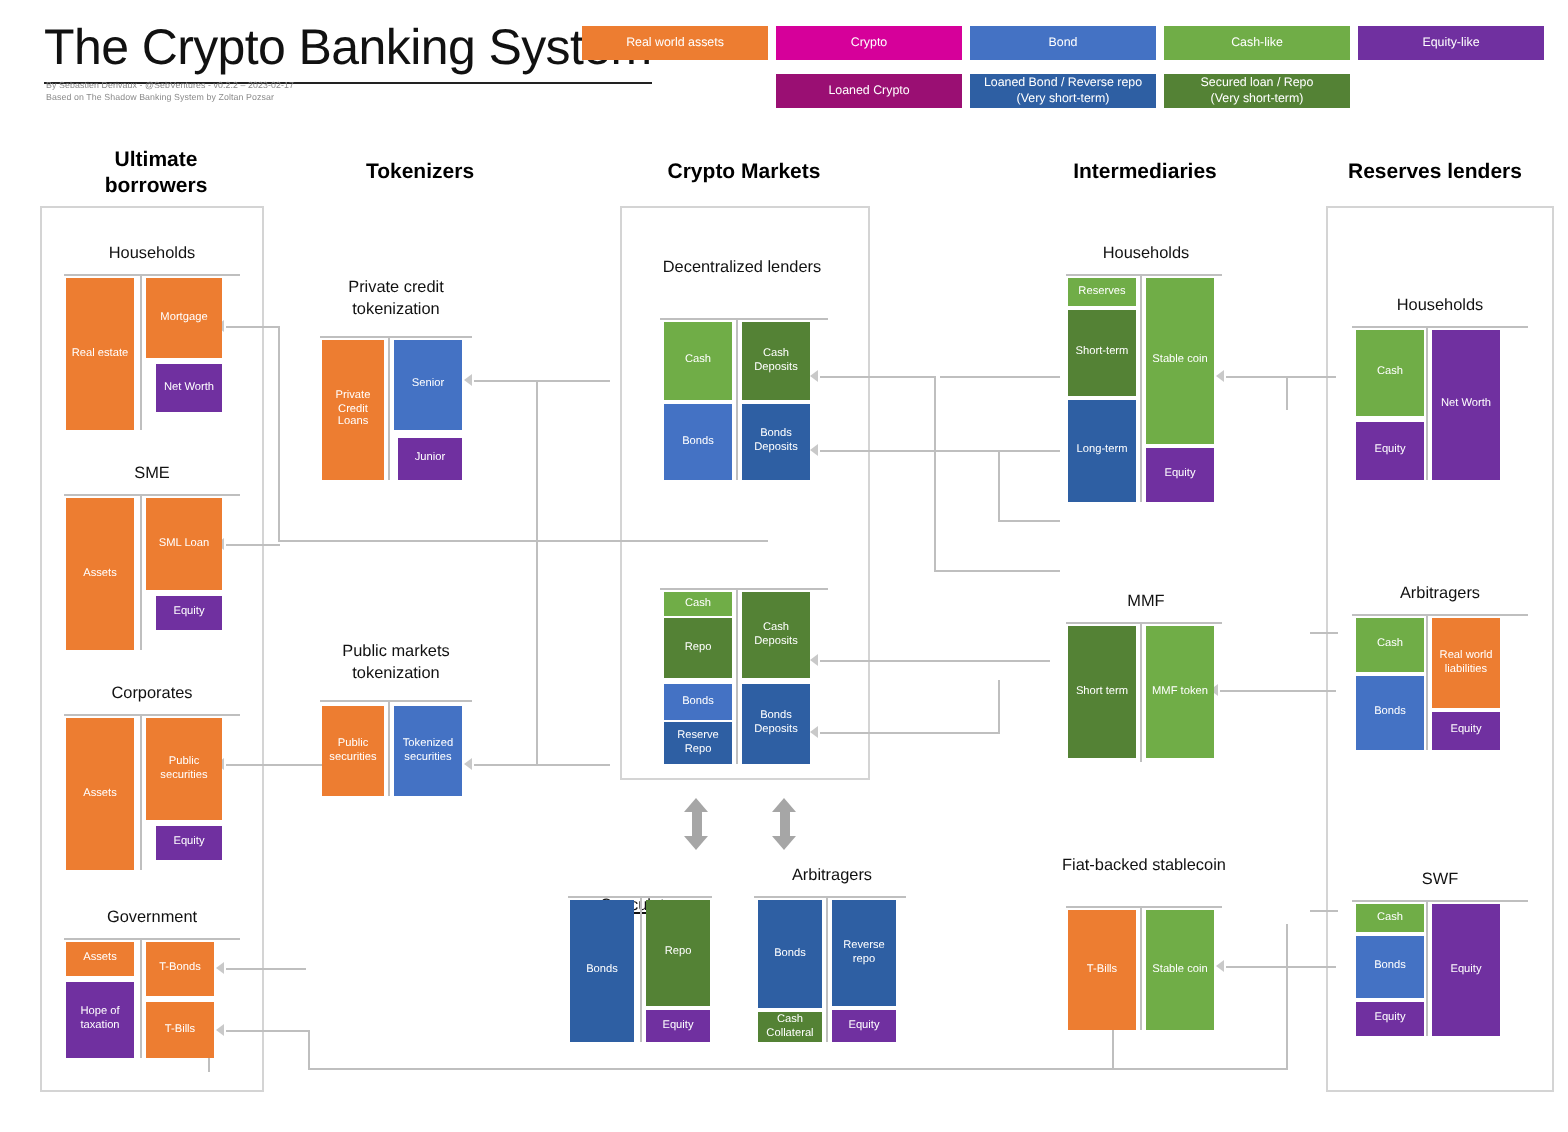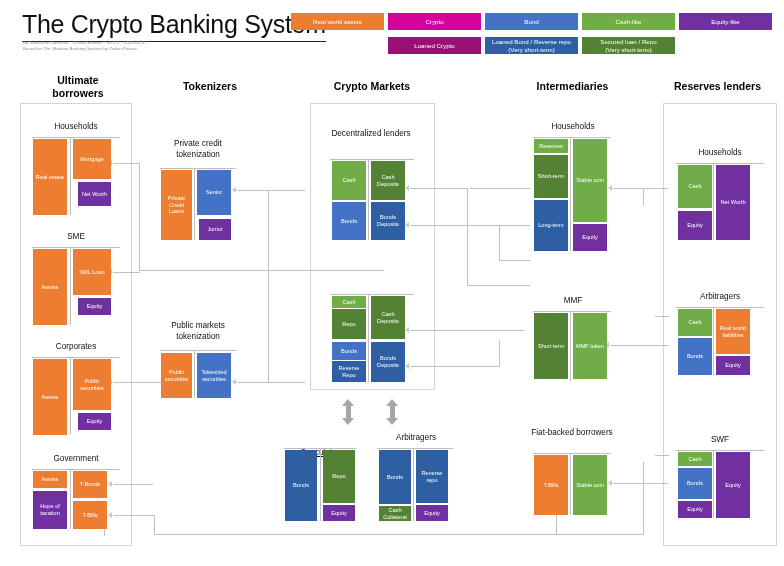--- a/index.html
+++ b/index.html
@@ -244,21 +244,21 @@
   <div class="abs blk" style="left:534px;top:200px;width:34px;height:51px;background:#2E5FA3;">Long-term</div>
   <div class="abs blk" style="left:573px;top:139px;width:34px;height:83px;background:#70AD47;">Stable coin</div>
   <div class="abs blk" style="left:573px;top:224px;width:34px;height:27px;background:#7030A0;">Equity</div>
 
   <div class="abs cap" style="left:530px;top:296px;width:86px;">MMF</div>
   <div class="abs hrule" style="left:533px;top:311px;width:78px;"></div>
   <div class="abs vrule" style="left:570px;top:311px;height:70px;"></div>
   <div class="abs blk" style="left:534px;top:313px;width:34px;height:66px;background:#548235;">Short term</div>
   <div class="abs blk" style="left:573px;top:313px;width:34px;height:66px;background:#70AD47;">MMF token</div>
 
-  <div class="abs cap wrap" style="left:518px;top:427px;width:108px;line-height:1.35;">Fiat-backed borrowers</div>
+  <div class="abs cap wrap" style="left:518px;top:427px;width:108px;line-height:1.35;">Fiat-backed stablecoin</div>
   <div class="abs hrule" style="left:533px;top:453px;width:78px;"></div>
   <div class="abs vrule" style="left:570px;top:453px;height:62px;"></div>
   <div class="abs blk" style="left:534px;top:455px;width:34px;height:60px;background:#ED7D31;">T-Bills</div>
   <div class="abs blk" style="left:573px;top:455px;width:34px;height:60px;background:#70AD47;">Stable coin</div>
 
   <div class="abs cap" style="left:670px;top:148px;width:100px;">Households</div>
   <div class="abs hrule" style="left:676px;top:163px;width:88px;"></div>
   <div class="abs vrule" style="left:713px;top:163px;height:77px;"></div>
   <div class="abs blk" style="left:678px;top:165px;width:34px;height:43px;background:#70AD47;">Cash</div>
   <div class="abs blk" style="left:678px;top:211px;width:34px;height:29px;background:#7030A0;">Equity</div>

